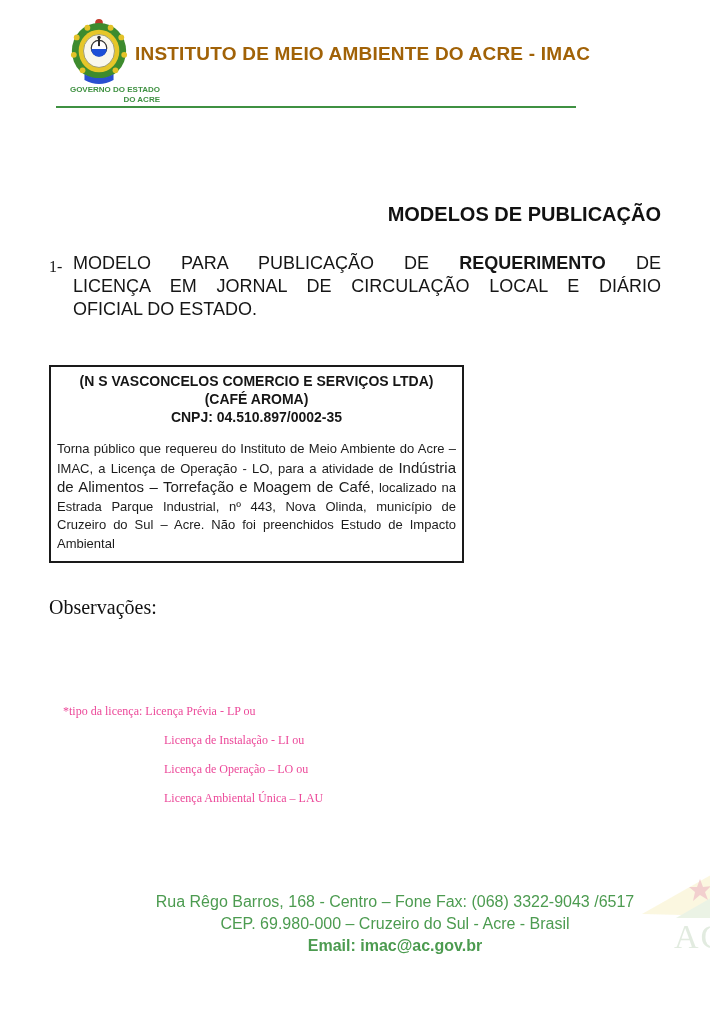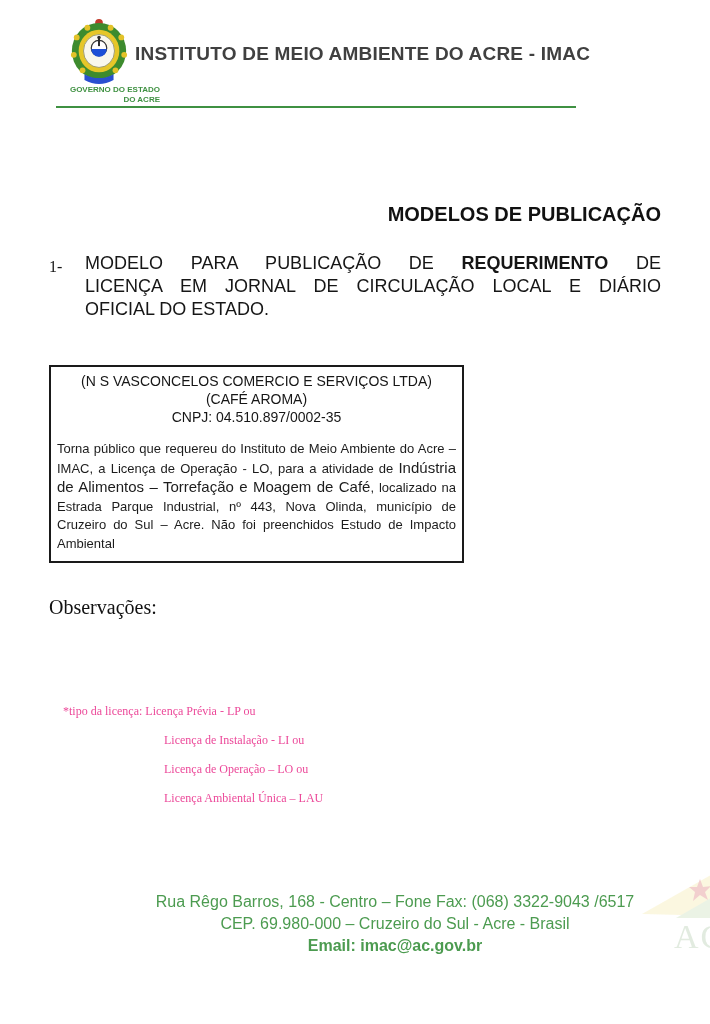--- a/index.html
+++ b/index.html
@@ -8,21 +8,21 @@
     width:710px;height:1024px;
     background:#ffffff;
     overflow:hidden;
     font-family:"Liberation Sans",sans-serif;
     color:#1b1b1b;
   }
   
   .logo{position:absolute;left:68px;top:16px;}
   .org-name{
     position:absolute;left:135px;top:43px;width:470px;
-    font-size:19px;font-weight:bold;color:#404040;letter-spacing:.2px;
+    font-size:19px;font-weight:bold;color:#a16207;letter-spacing:.2px;
   }
   .gov-label{
     position:absolute;left:44px;top:85px;width:116px;
     text-align:right;font-size:8px;font-weight:bold;color:#3f9142;line-height:10px;
   }
   .header-rule{
     position:absolute;left:56px;top:106px;width:520px;height:2px;background:#3f9142;
   }
   
   .doc-title{
@@ -32,31 +32,31 @@
   
   .intro{
     position:absolute;left:49px;top:252px;width:612px;
     font-size:18px;line-height:23px;color:#161616;
     padding-left:0;
   }
   .intro .marker{
     position:absolute;left:0;top:3px;
     font-family:"Liberation Serif",serif;font-size:16px;
   }
-  .intro .body{margin-left:36px;}
+  .intro .body{margin-left:24px;}
   .jline{text-align:justify;text-align-last:justify;}
   
   .notice-box{
     position:absolute;left:49px;top:365px;width:399px;
     border:2px solid #1a1a1a;
     padding:5px 6px 8px 6px;
     background:#fff;
   }
   .bh{
-    text-align:center;font-size:14px;font-weight:normal;line-height:18px;color:#161616;
+    text-align:center;font-size:14px;font-weight:bold;line-height:18px;color:#161616;
   }
   .bbody{
     margin:14px 0 0 0;
     font-size:13px;line-height:18.5px;text-align:justify;color:#1c1c1c;
   }
   .bbody .emph{font-size:15px;}
   
   .obs{
     position:absolute;left:49px;top:592px;width:611px;
     font-family:Liberation Serif, serif;font-size:20px;line-height:30px;color:#111;

